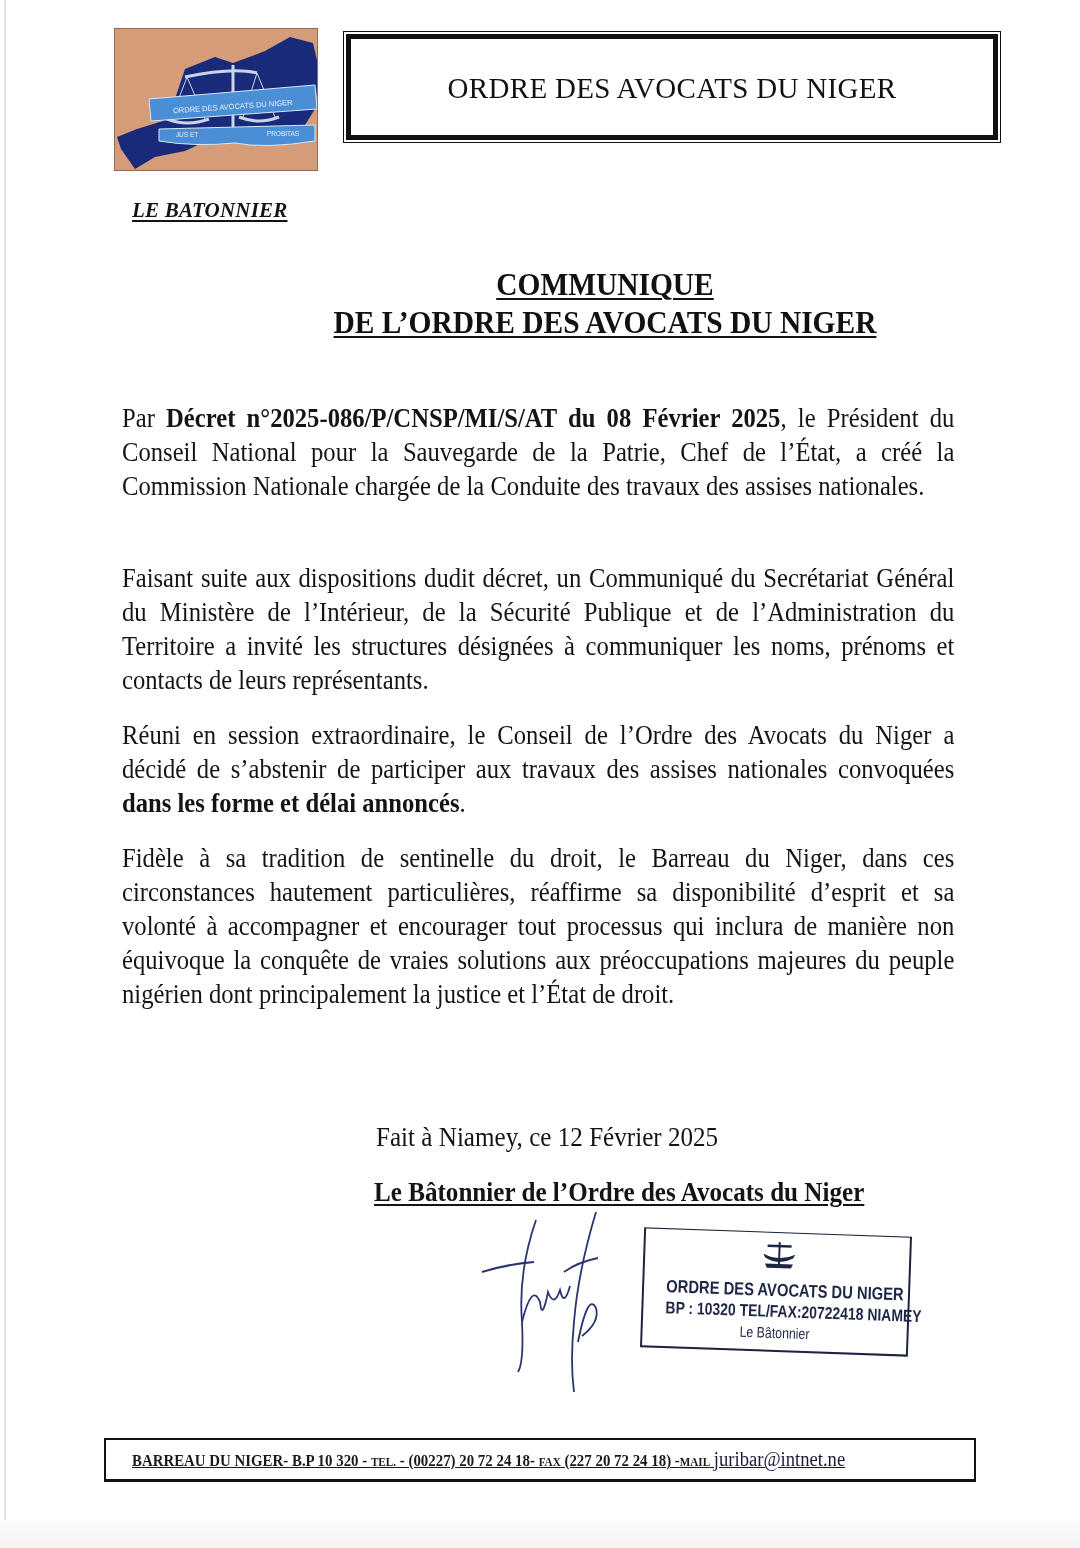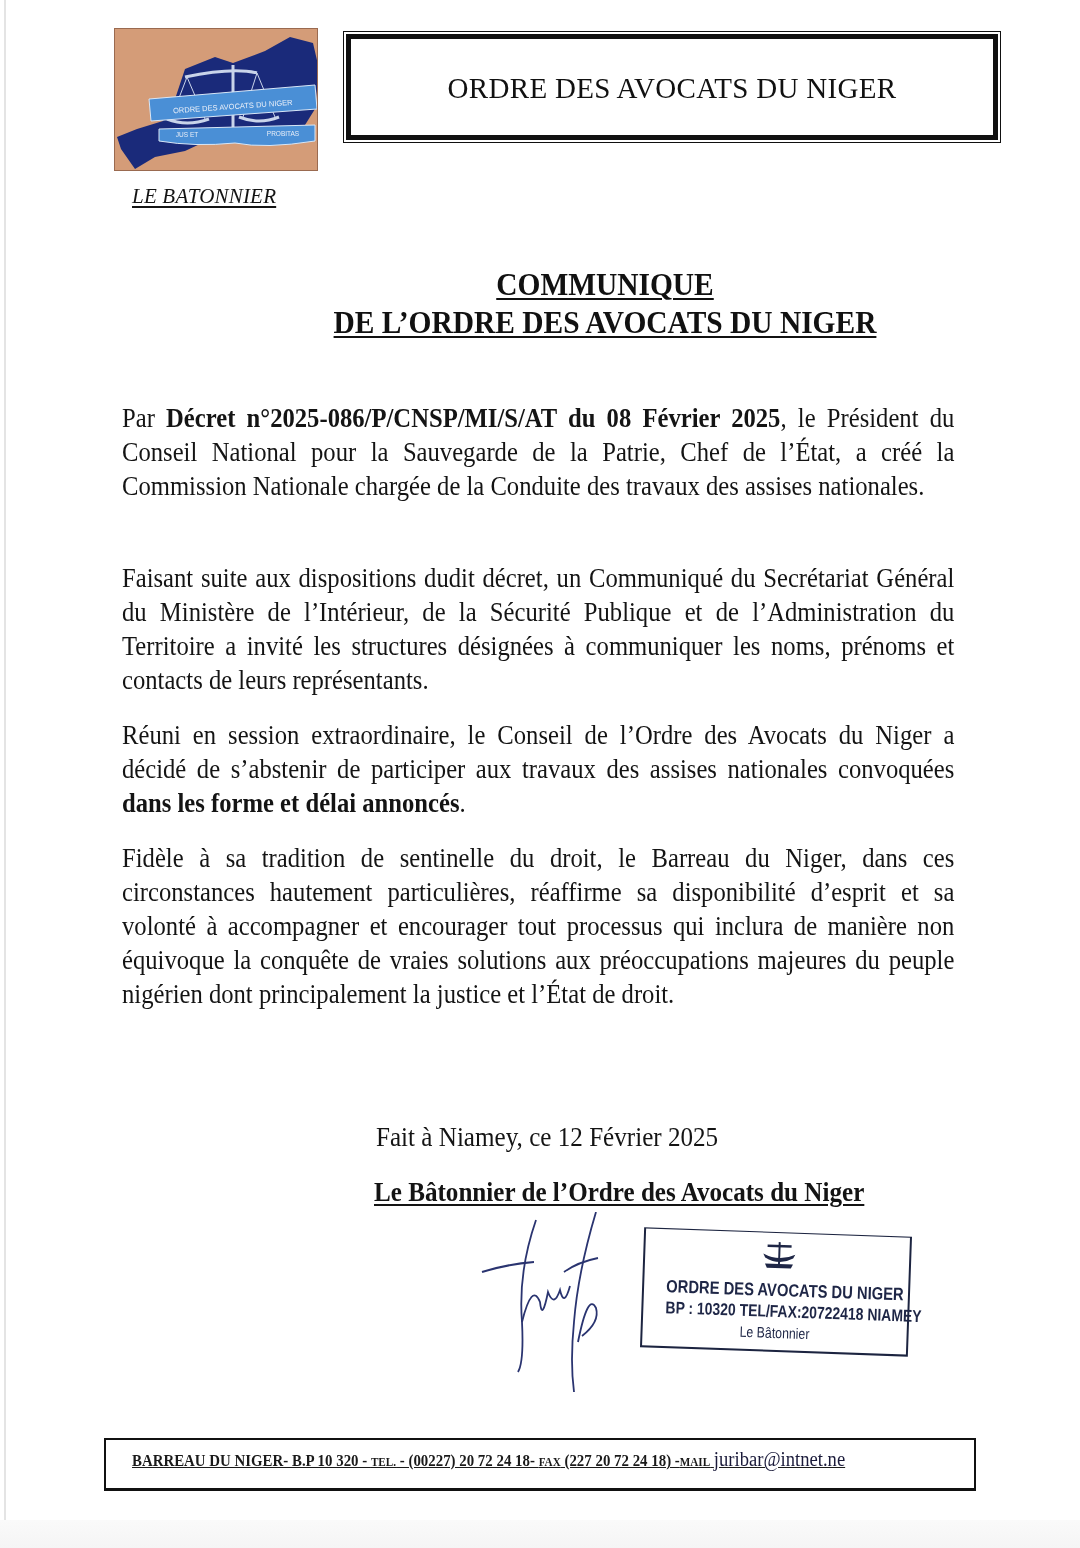--- a/index.html
+++ b/index.html
@@ -6,21 +6,21 @@
   body {
     width: 1080px; height: 1548px; background: #ffffff; position: relative; overflow: hidden;
     font-family: "Liberation Serif", "DejaVu Serif", serif; color: #141414;
   }
   .page-edge { position: absolute; left: 4px; top: 0; width: 2px; height: 1548px; background: #e4e4e4; }
 
   
   .logo { position: absolute; left: 114px; top: 28px; width: 204px; height: 143px; background: #d49c78; border: 1px solid #9a6a50; box-sizing: border-box; overflow: hidden; }
   .logo svg { position: absolute; left: 0; top: 0; }
 
-  .batonnier-label { position: absolute; left: 132px; top: 184px; font-style: italic; font-weight: normal; font-size: 21px; text-decoration: underline; text-underline-offset: 3px; letter-spacing: 0.2px; }
+  .batonnier-label { position: absolute; left: 132px; top: 198px; font-style: italic; font-weight: bold; font-size: 21px; text-decoration: underline; text-underline-offset: 3px; letter-spacing: 0.2px; }
 
   
   .header-box { position: absolute; left: 346px; top: 34px; width: 652px; height: 106px; border: 5px solid #111; box-sizing: border-box; outline: 1.5px solid #111; outline-offset: 2px; }
   .header-box .title { position: absolute; left: 0; right: 0; top: 33px; text-align: center; font-family: "Liberation Serif", serif; font-size: 29px; letter-spacing: 0.3px; color: #111; }
 
   
   .comm-title { position: absolute; left: 280px; width: 650px; text-align: center; font-weight: bold; font-size: 32px; line-height: 40px; text-decoration: underline; text-decoration-thickness: 2px; text-underline-offset: 3px; color: #111; transform: scaleX(0.92); transform-origin: center; }
   .comm-title.l1 { top: 264px; }
   .comm-title.l2 { top: 302px; }
 
@@ -40,21 +40,21 @@
   
   .stamp { position: absolute; left: 642px; top: 1232px; width: 268px; height: 120px; transform: rotate(2deg); }
   .stamp .border { position: absolute; inset: 0; border: 2px solid #1c2440; border-top-width: 1.5px; }
   .stamp .emblem { position: absolute; left: 118px; top: 6px; }
   .stamp .line { position: absolute; left: 0; right: 0; text-align: center; font-family: "Liberation Sans", "DejaVu Sans", sans-serif; color: #1e2646; font-weight: bold; transform: scaleX(0.82); transform-origin: center; white-space: nowrap; }
   .stamp .s1 { top: 48px; font-size: 18px; }
   .stamp .s2 { top: 70px; font-size: 17px; }
   .stamp .s3 { top: 92px; font-size: 15px; font-weight: normal; }
 
   
-  .footer-box { position: absolute; left: 104px; top: 1438px; width: 872px; height: 53px; border: 2px solid #111; border-bottom-width: 3px; box-sizing: border-box; }
+  .footer-box { position: absolute; left: 104px; top: 1438px; width: 872px; height: 44px; border: 2px solid #111; border-bottom-width: 3px; box-sizing: border-box; }
   .footer-text { position: absolute; left: 26px; top: 8px; font-family: "Liberation Serif", serif; font-size: 16px; font-weight: bold; text-decoration: underline; white-space: nowrap; color: #1a1a1a; transform: scaleX(0.93); transform-origin: left top; }
   .footer-text .sc { font-size: 12px; }
   .footer-text .mail { font-size: 20px; font-weight: normal; color: #1a1a3a; }
 
   .bleed { position: absolute; left: 0; top: 1520px; width: 1080px; height: 28px; background: linear-gradient(#fafafa, #f5f5f5); }
 </style>
 </head>
 <body>
 
 <div class="page-edge"></div>

